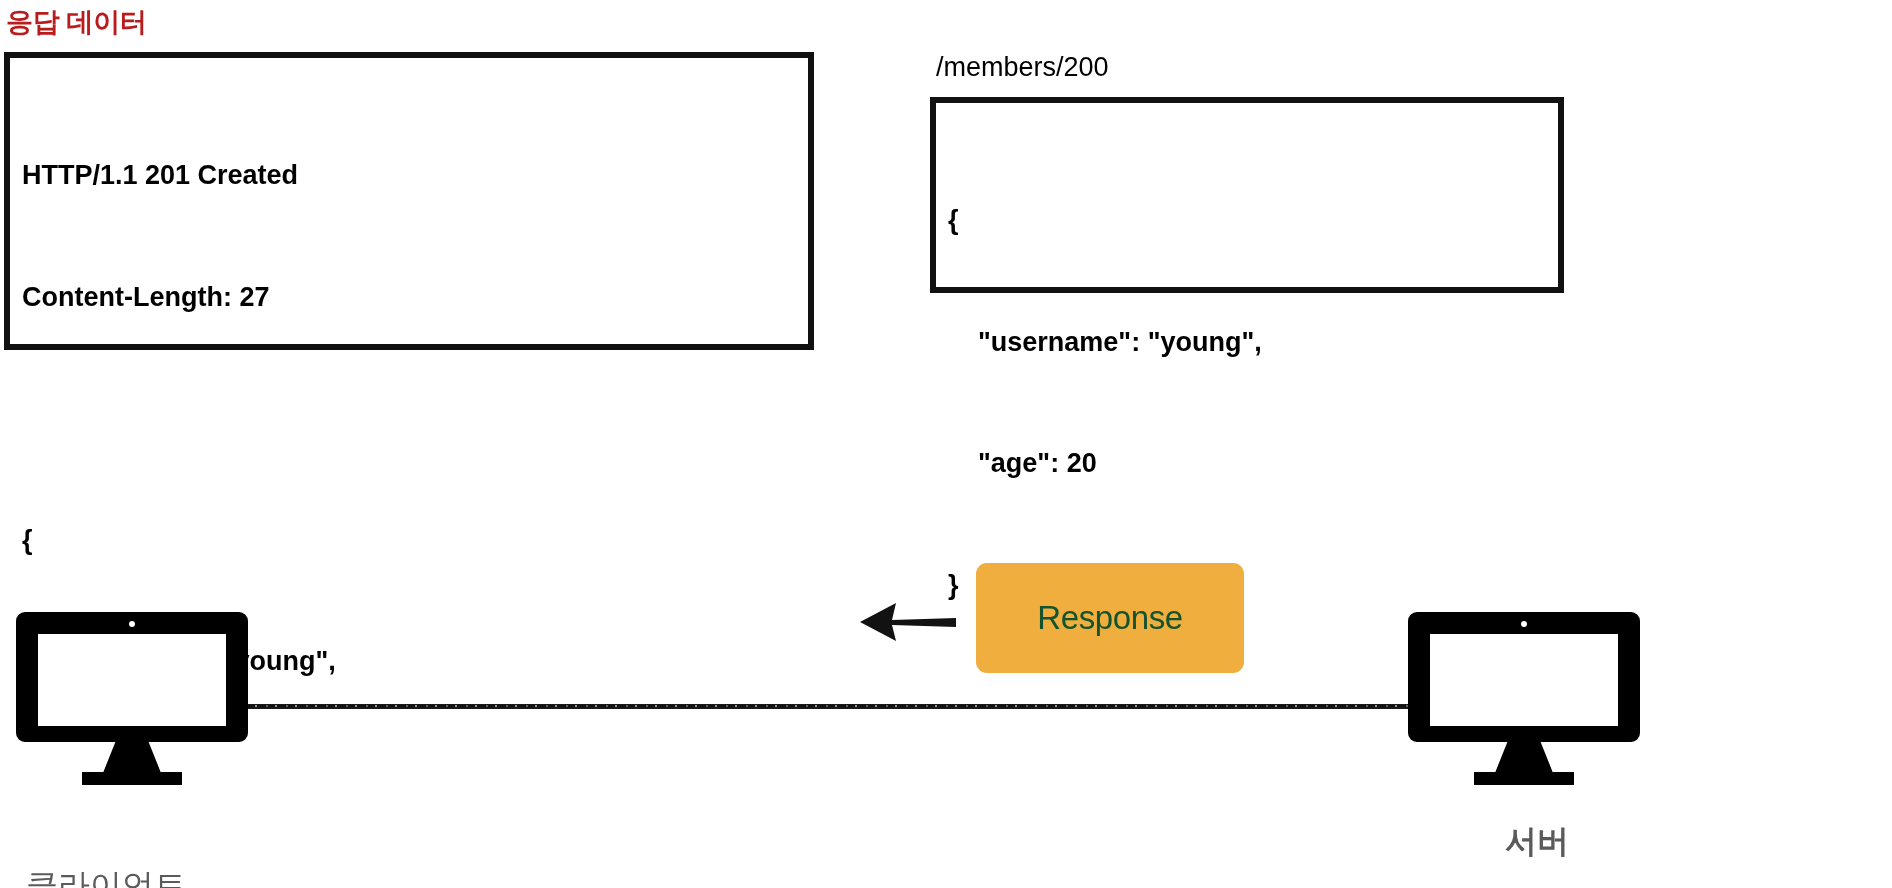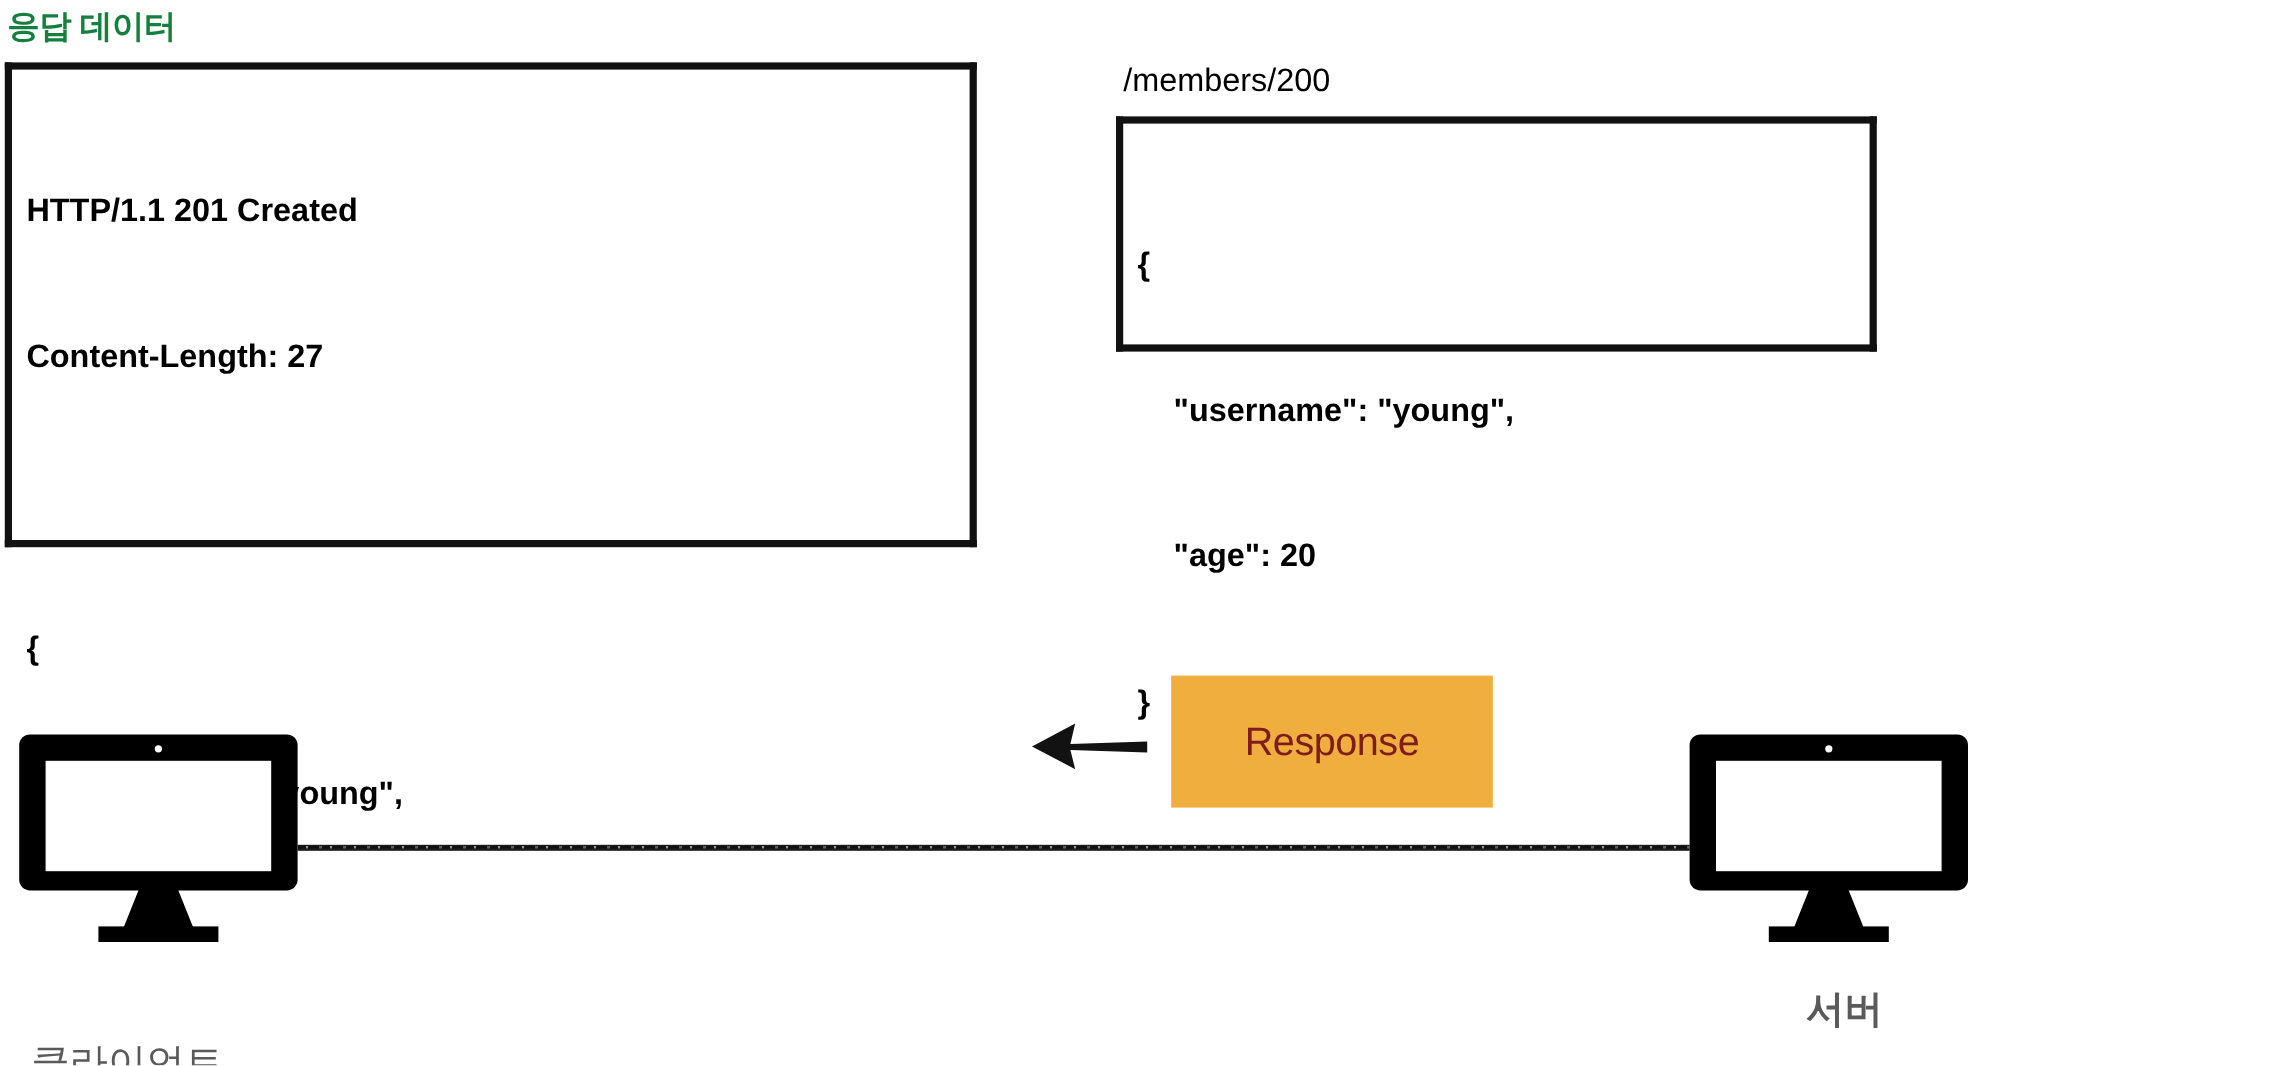--- a/index.html
+++ b/index.html
@@ -21,21 +21,21 @@
   }
 
   
   .page-title {
     position: absolute;
     left: 6px;
     top: 4px;
     font-size: 27px;
     font-weight: bold;
     letter-spacing: -0.3px;
-    color: #15803d;
+    color: #b91c1c;
     white-space: pre;
   }
 
   
   .sketch-box {
     position: absolute;
     background: #ffffff;
     box-sizing: border-box;
   }
   .sketch-box .edge {
@@ -85,22 +85,23 @@
   }
 
   
   .response-chip {
     position: absolute;
     display: flex;
     align-items: center;
     justify-content: center;
     font-size: 33px;
     font-weight: normal;
-    color: #7f1d1d;
+    color: #14532d;
     letter-spacing: -0.4px;
+    border-radius: 11px;
   }
 
   
   .arrow-wrap { position: absolute; }
 
   
   .wire {
     position: absolute;
     height: 5px;
     background: #1a1a1a;
@@ -171,21 +172,21 @@
     white-space: pre;
   }
 </style>
 </head>
 <body>
 
 <div id="canvas">
 
   <div class="page-title">응답 데이터</div>
 
-  <div class="sketch-box" style="left:4px; top:52px; width:810px; height:404px;">
+  <div class="sketch-box" style="left:4px; top:52px; width:810px; height:298px;">
     <span class="edge top"></span>
     <span class="edge bottom"></span>
     <span class="edge left"></span>
     <span class="edge right"></span>
 
     <div class="box-body">
       <div>HTTP/1.1 201 Created</div>
       <div>Content-Length: 27</div>
       <div>&nbsp;</div>
       <div>{</div>

